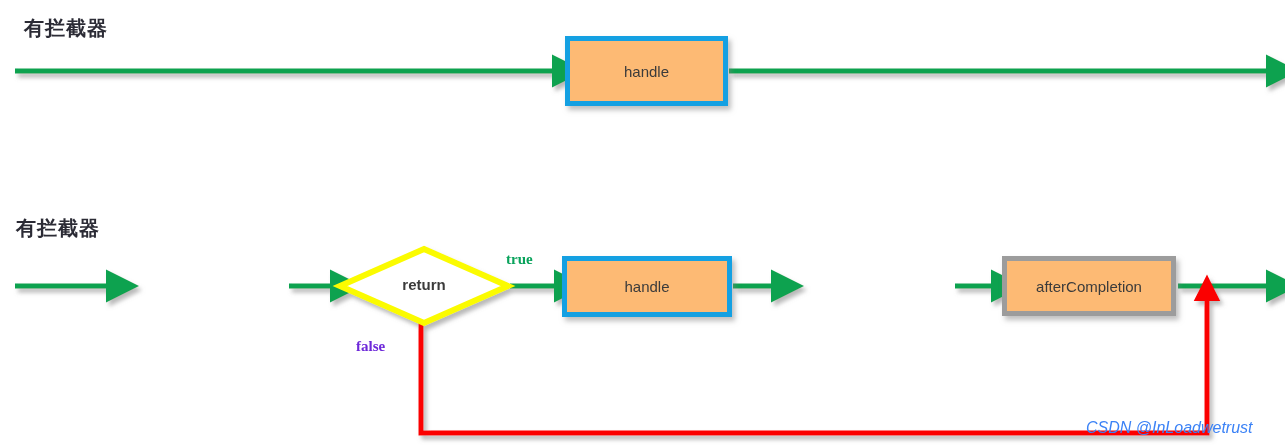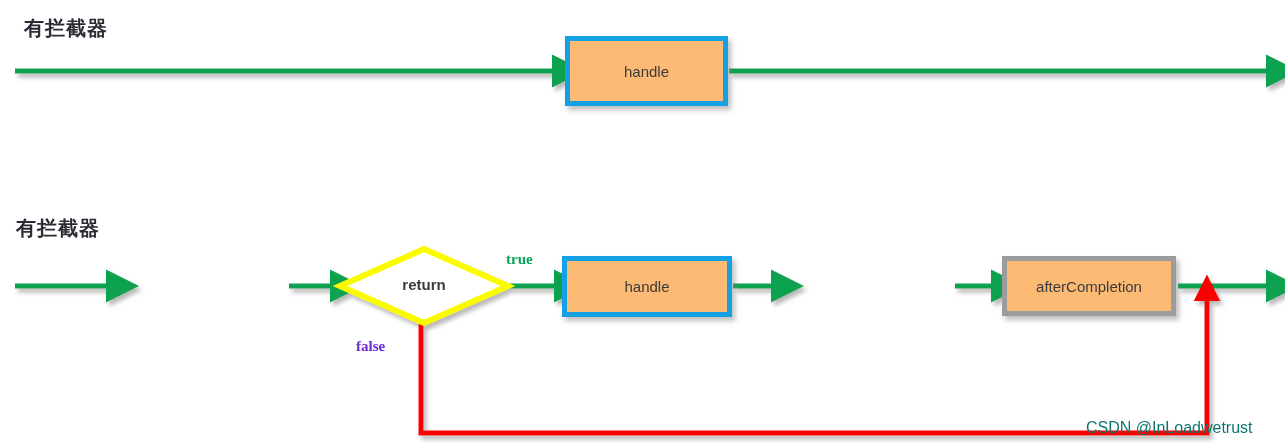--- a/index.html
+++ b/index.html
@@ -80,23 +80,24 @@
   #label-true { color: #0aa35c; left: 506px; top: 251px; }
   #label-false { color: #6d28d9; left: 356px; top: 338px; }
 
   
   #watermark {
     position: absolute;
     left: 1086px;
     top: 419px;
     font-family: "Liberation Sans", sans-serif;
     font-size: 16px;
-    color: #0f766e;
+    color: #3b82f6;
     white-space: nowrap;
     user-select: none;
+    font-style: italic;
   }
 </style>
 </head>
 <body>
 
 <div id="canvas">
 
   <svg id="flow-svg" viewBox="0 0 1285 445" xmlns="http://www.w3.org/2000/svg">
     <defs>
       <filter id="shadow" x="-30%" y="-30%" width="180%" height="200%">

